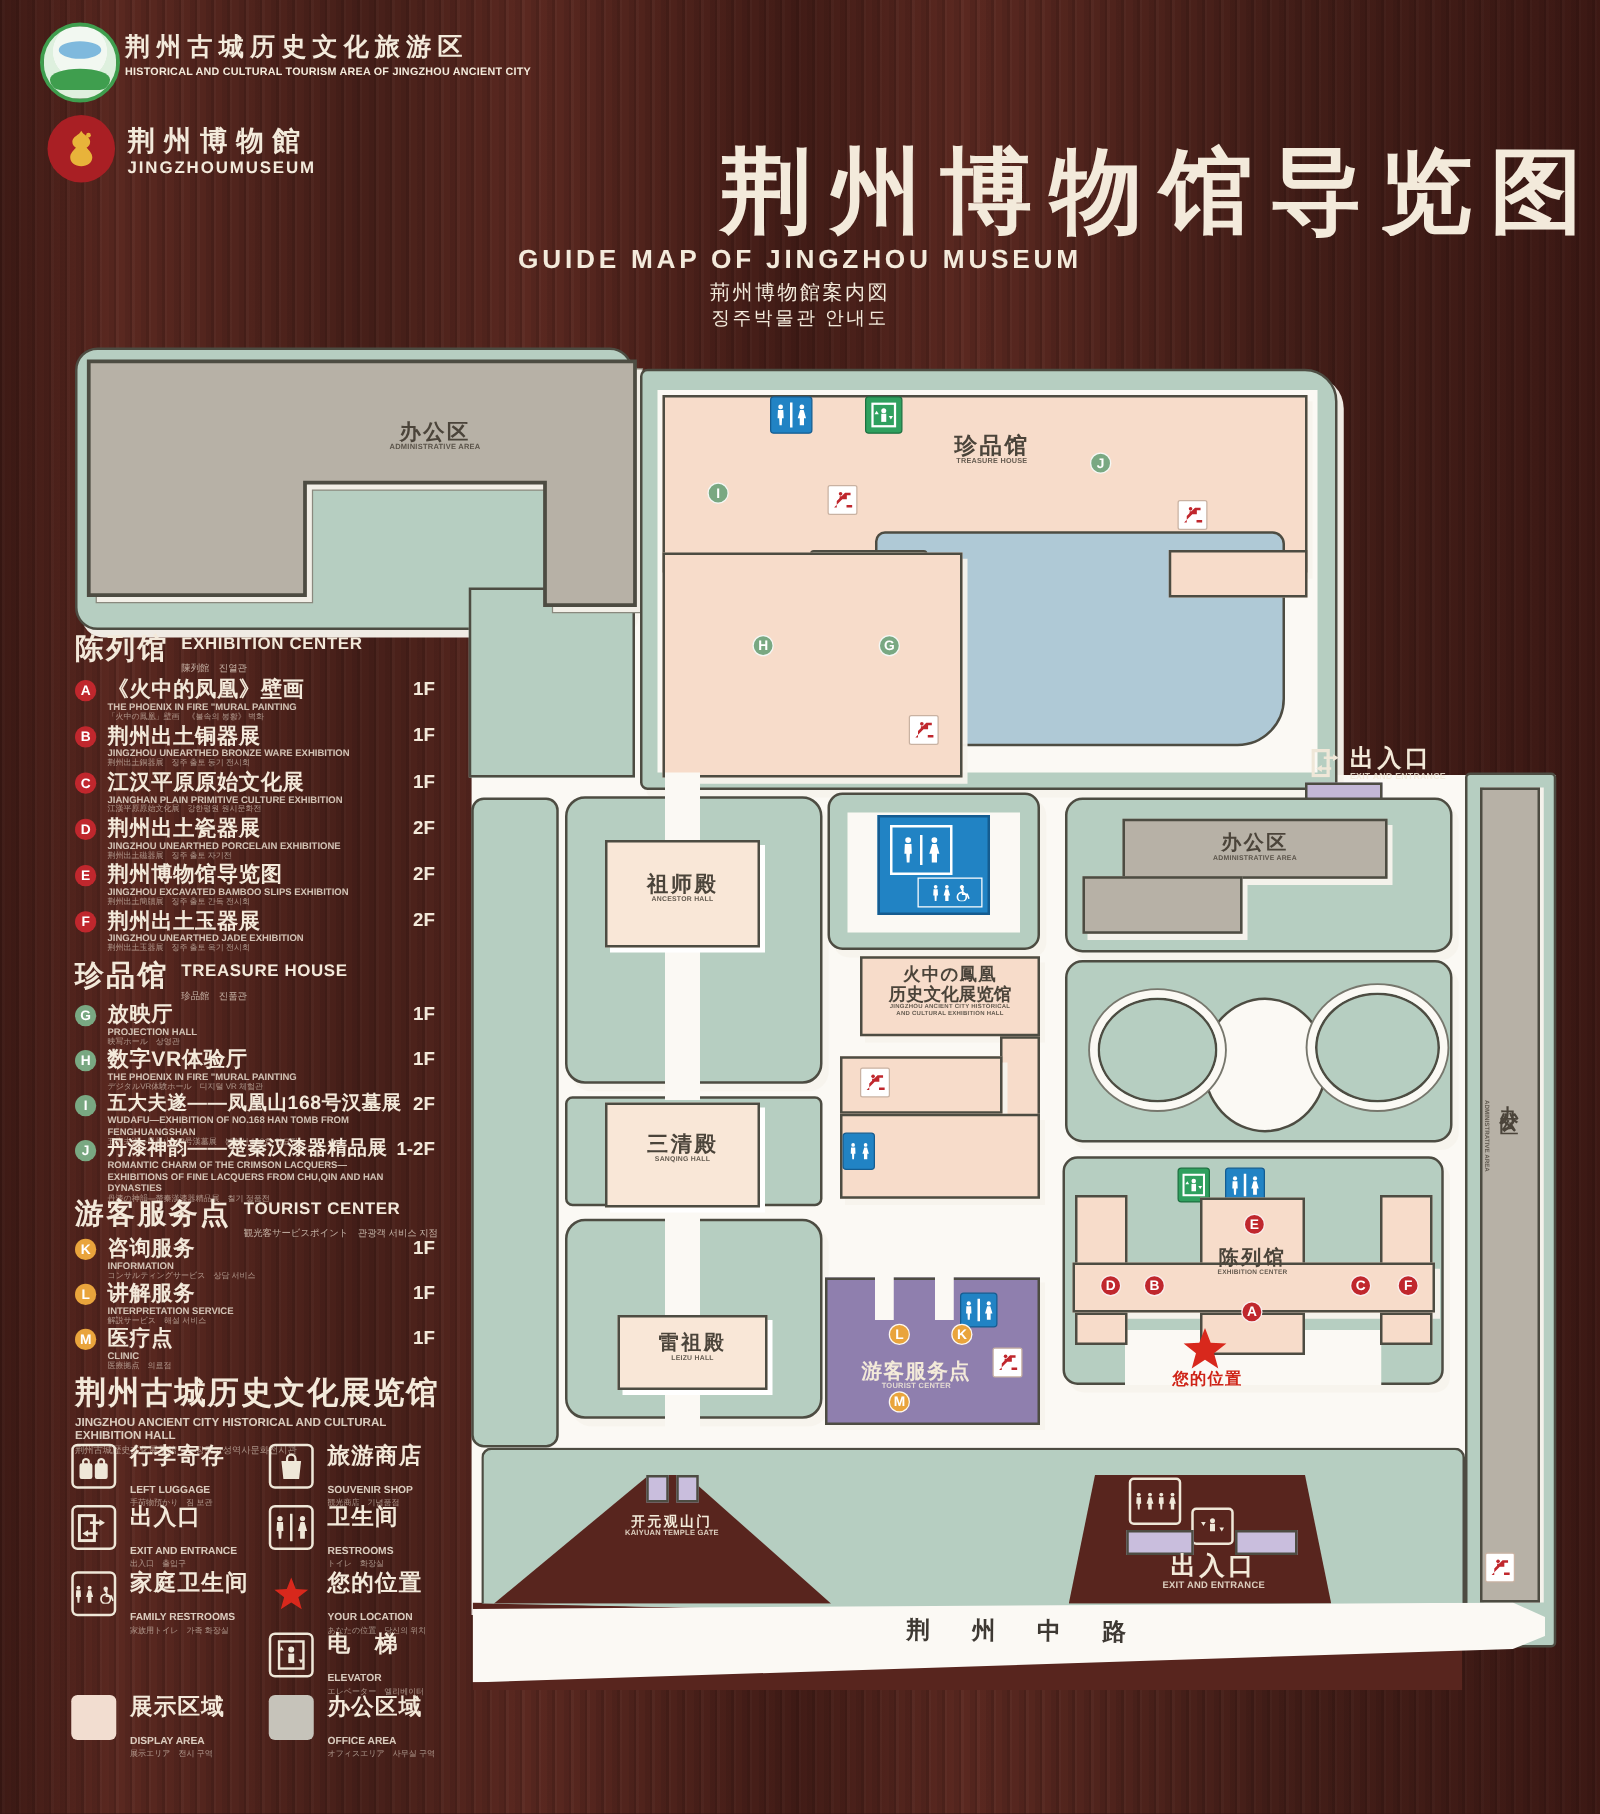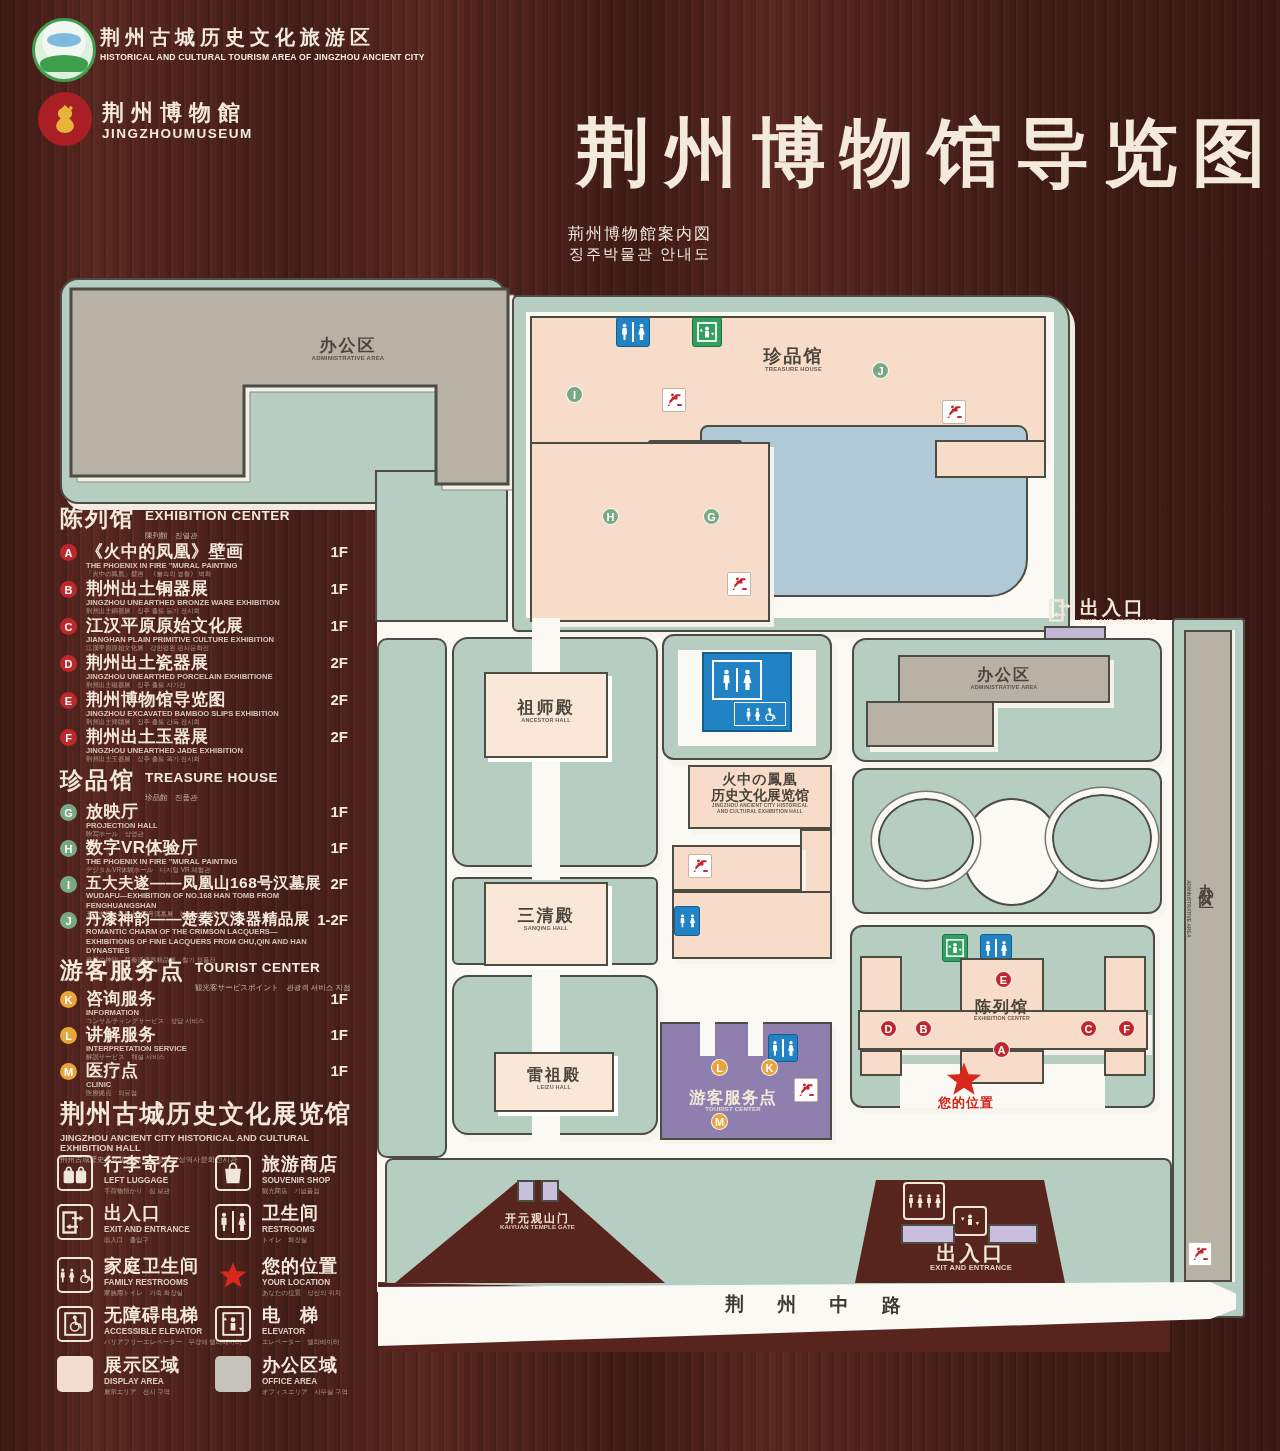--- a/index.html
+++ b/index.html
@@ -69,21 +69,21 @@
   .hallt .z{font-size:25px;font-weight:900;letter-spacing:1.5px;}
   .hallt .e{font-size:9.3px;font-weight:bold;opacity:.85;margin-top:3px;}
   .hallt .s{font-size:7.4px;opacity:.55;margin-top:2px;}
   
   .li{position:absolute;display:flex;gap:11px;color:#f3e9da;}
   .lic{width:36px;height:36px;border:2px solid #efe7d8;border-radius:5px;display:flex;align-items:center;justify-content:center;box-sizing:border-box;flex:none;}
   .lic.nob{border:none;}
   .lic.pinksw{border:none;background:#f2ddd0;}
   .lic.graysw{border:none;background:#c6c3ba;}
   .lit .z{display:block;font-size:18px;font-weight:bold;letter-spacing:1px;line-height:1;}
-  .lit .e{display:block;font-size:8.2px;font-weight:bold;opacity:.85;margin-top:3px;}
+  .lit .e{display:block;font-size:8.2px;font-weight:bold;opacity:.85;margin-top:14px;}
   .lit .s{display:block;font-size:6.4px;opacity:.55;margin-top:2px;}
   .vml{position:absolute;writing-mode:vertical-rl;text-orientation:upright;color:#4b443a;font-weight:bold;font-size:15px;letter-spacing:5px;}
   .vme{position:absolute;writing-mode:vertical-rl;color:#4b443a;font-weight:bold;font-size:5px;opacity:.8;}
 </style>
 </head>
 <body>
 
 <svg width="0" height="0" style="position:absolute">
   <defs>
     <g id="p-man">
@@ -129,20 +129,21 @@
   <div class="logo-circ2">
     <svg width="34" height="34" viewBox="0 0 20 20">
         <path fill="#e8b33a" d="M10 1.5c-.9 2.2-4.2 2.6-4.2 5.2 0 1.5.9 2.3 1.7 2.8C6.2 10.9 4.8 12.2 4.8 14c0 2.6 2.3 4.2 5.2 4.2s5.2-1.6 5.2-4.2c0-1.8-1.4-3.1-2.7-4.5.8-.5 1.7-1.3 1.7-2.8 0-2.6-3.3-3-4.2-5.2z"></path>
         <circle cx="13.4" cy="3.6" r="1.1" fill="#e8b33a"></circle>
       </svg>
   </div>
   <div class="l2-zh">荆州博物館</div>
   <div class="l2-en">JINGZHOUMUSEUM</div>
 
   <div class="title-zh">荆州博物馆导览图</div>
+  <div class="title-en">GUIDE MAP OF JINGZHOU MUSEUM</div>
   <div class="title-ja">荊州博物館案内図</div>
   <div class="title-ko">징주박물관 안내도</div>
 
   <div class="wz" style="left:498px;top:300px;width:36px;height:322px"></div>
   <div class="wz" style="left:377px;top:600px;width:868px;height:692px;clip-path:polygon(0 0,693px 0,693px 20px,100% 20px,100% 100%,0 100%)"></div>
   <div class="dk" style="left:378px;top:1252px;width:792px;height:100px;clip-path:polygon(0 30%,100% 48%,100% 100%,0 100%)"></div>
 
   <div class="gz" style="left:60px;top:278px;width:446px;height:226px;border-radius:18px"></div>
   <div class="gz ns" style="left:375px;top:470px;width:133px;height:152px;border-radius:0"></div>
   <svg class="A" style="left:68px;top:286px" width="452" height="214" viewBox="0 0 452 214">
@@ -641,36 +642,20 @@
         <svg width="30" height="30" viewBox="0 0 20 19" fill="#d8281c">
           <use href="#p-star"></use>
         </svg>
       </span>
     <span class="lit">
         <span class="z">您的位置</span>
         <span class="e">YOUR LOCATION</span>
         <span class="s">あなたの位置　당신의 위치</span>
       </span>
   </div>
-  <div class="li" style="left:57px;top:1306px">
-    <span class="lic">
-        <svg width="26" height="26" viewBox="0 0 24 24">
-          <rect x="3" y="2" width="18" height="20" fill="none" stroke="#efe7d8" stroke-width="1.8"></rect>
-          <path d="M3 2v20M21 2v20" stroke="#efe7d8" stroke-width="1.2"></path>
-          <g fill="#efe7d8" stroke="#efe7d8" transform="translate(5 3) scale(.85)">
-            <use href="#p-wheel"></use>
-          </g>
-        </svg>
-      </span>
-    <span class="lit">
-        <span class="z">无障碍电梯</span>
-        <span class="e">ACCESSIBLE ELEVATOR</span>
-        <span class="s">バリアフリーエレベーター　무장애 엘리베이터</span>
-      </span>
-  </div>
   <div class="li" style="left:215px;top:1306px">
     <span class="lic">
         <svg width="26" height="26" viewBox="0 0 24 24">
           <rect x="3" y="2" width="18" height="20" fill="none" stroke="#efe7d8" stroke-width="1.8"></rect>
           <circle cx="12" cy="8" r="2.2" fill="#efe7d8"></circle>
           <rect x="9.8" y="11" width="4.4" height="7" fill="#efe7d8"></rect>
           <path fill="#efe7d8" d="M6.5 8.6 4.8 5.8 3.1 8.6z"></path>
           <path fill="#efe7d8" d="M17.5 15.4l1.7 2.8 1.7-2.8z"></path>
         </svg>
       </span>

